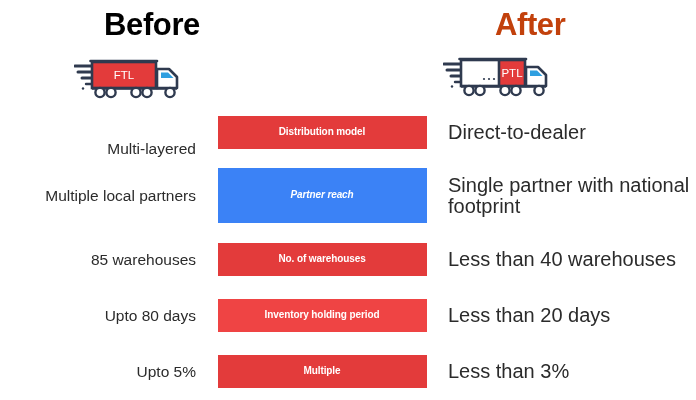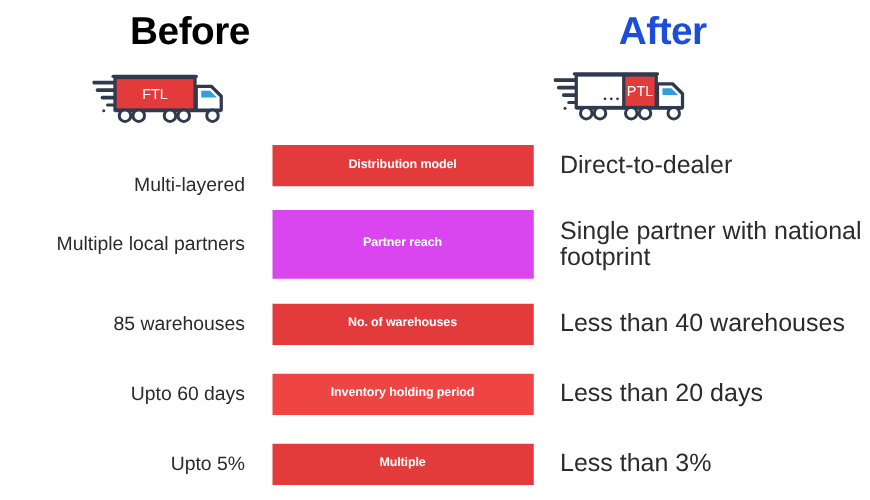--- a/index.html
+++ b/index.html
@@ -85,21 +85,21 @@
   }
   .row.tall .badge { padding-top:22px; padding-bottom:23px; }
 </style>
 </head>
 <body>
 
 <div class="page" style="background: rgb(255, 255, 255);">
 
   <div class="headers">
     <div class="col-title before" style="color: rgb(0, 0, 0);">Before</div>
-    <div class="col-title after" style="color: #1d4ed8;">After</div>
+    <div class="col-title after" style="color: #c2410c;">After</div>
   </div>
 
   <div class="truck-wrap before">
     <svg width="110" height="44" viewBox="0 0 110 44">
 
       <g stroke="#2f3a4f" stroke-linecap="round">
         <line x1="1" y1="9" x2="20" y2="9" stroke-width="3"></line>
         <line x1="4" y1="15" x2="21" y2="15" stroke-width="3"></line>
         <line x1="8" y1="21" x2="20" y2="21" stroke-width="3"></line>
         <line x1="12" y1="27" x2="19" y2="27" stroke-width="2.4"></line>
@@ -173,35 +173,35 @@
       <div class="cell-left" style="color: rgb(43, 43, 43); margin-top: 33px;">Multi-layered</div>
       <div class="cell-mid">
         <div class="badge" style="background: rgb(227, 59, 59);">Distribution model</div>
       </div>
       <div class="cell-right" style="color: rgb(43, 43, 43);">Direct-to-dealer</div>
     </div>
 
     <div class="row tall" style="height: 71.7576px;">
       <div class="cell-left" style="color: rgb(43, 43, 43);">Multiple local partners</div>
       <div class="cell-mid">
-        <div class="badge" style="background: #d946ef;">Partner reach</div>
+        <div class="badge" style="background: #3b82f6; font-style: italic;">Partner reach</div>
       </div>
       <div class="cell-right" style="color: rgb(43, 43, 43);">Single partner with national footprint</div>
     </div>
 
     <div class="row" style="height: 56.0606px;">
       <div class="cell-left" style="color: rgb(43, 43, 43);">85 warehouses</div>
       <div class="cell-mid">
         <div class="badge" style="background: rgb(227, 59, 59);">No. of warehouses</div>
       </div>
       <div class="cell-right" style="color: rgb(43, 43, 43);">Less than 40 warehouses</div>
     </div>
 
     <div class="row" style="height: 56.0606px;">
-      <div class="cell-left" style="color: rgb(43, 43, 43);">Upto 60 days</div>
+      <div class="cell-left" style="color: rgb(43, 43, 43);">Upto 80 days</div>
       <div class="cell-mid">
         <div class="badge" style="background: #ef4444;">Inventory holding period</div>
       </div>
       <div class="cell-right" style="color: rgb(43, 43, 43);">Less than 20 days</div>
     </div>
 
     <div class="row" style="height: 56.0606px;">
       <div class="cell-left" style="color: rgb(43, 43, 43);">Upto 5%</div>
       <div class="cell-mid">
         <div class="badge" style="background: rgb(227, 59, 59);">Multiple</div>

